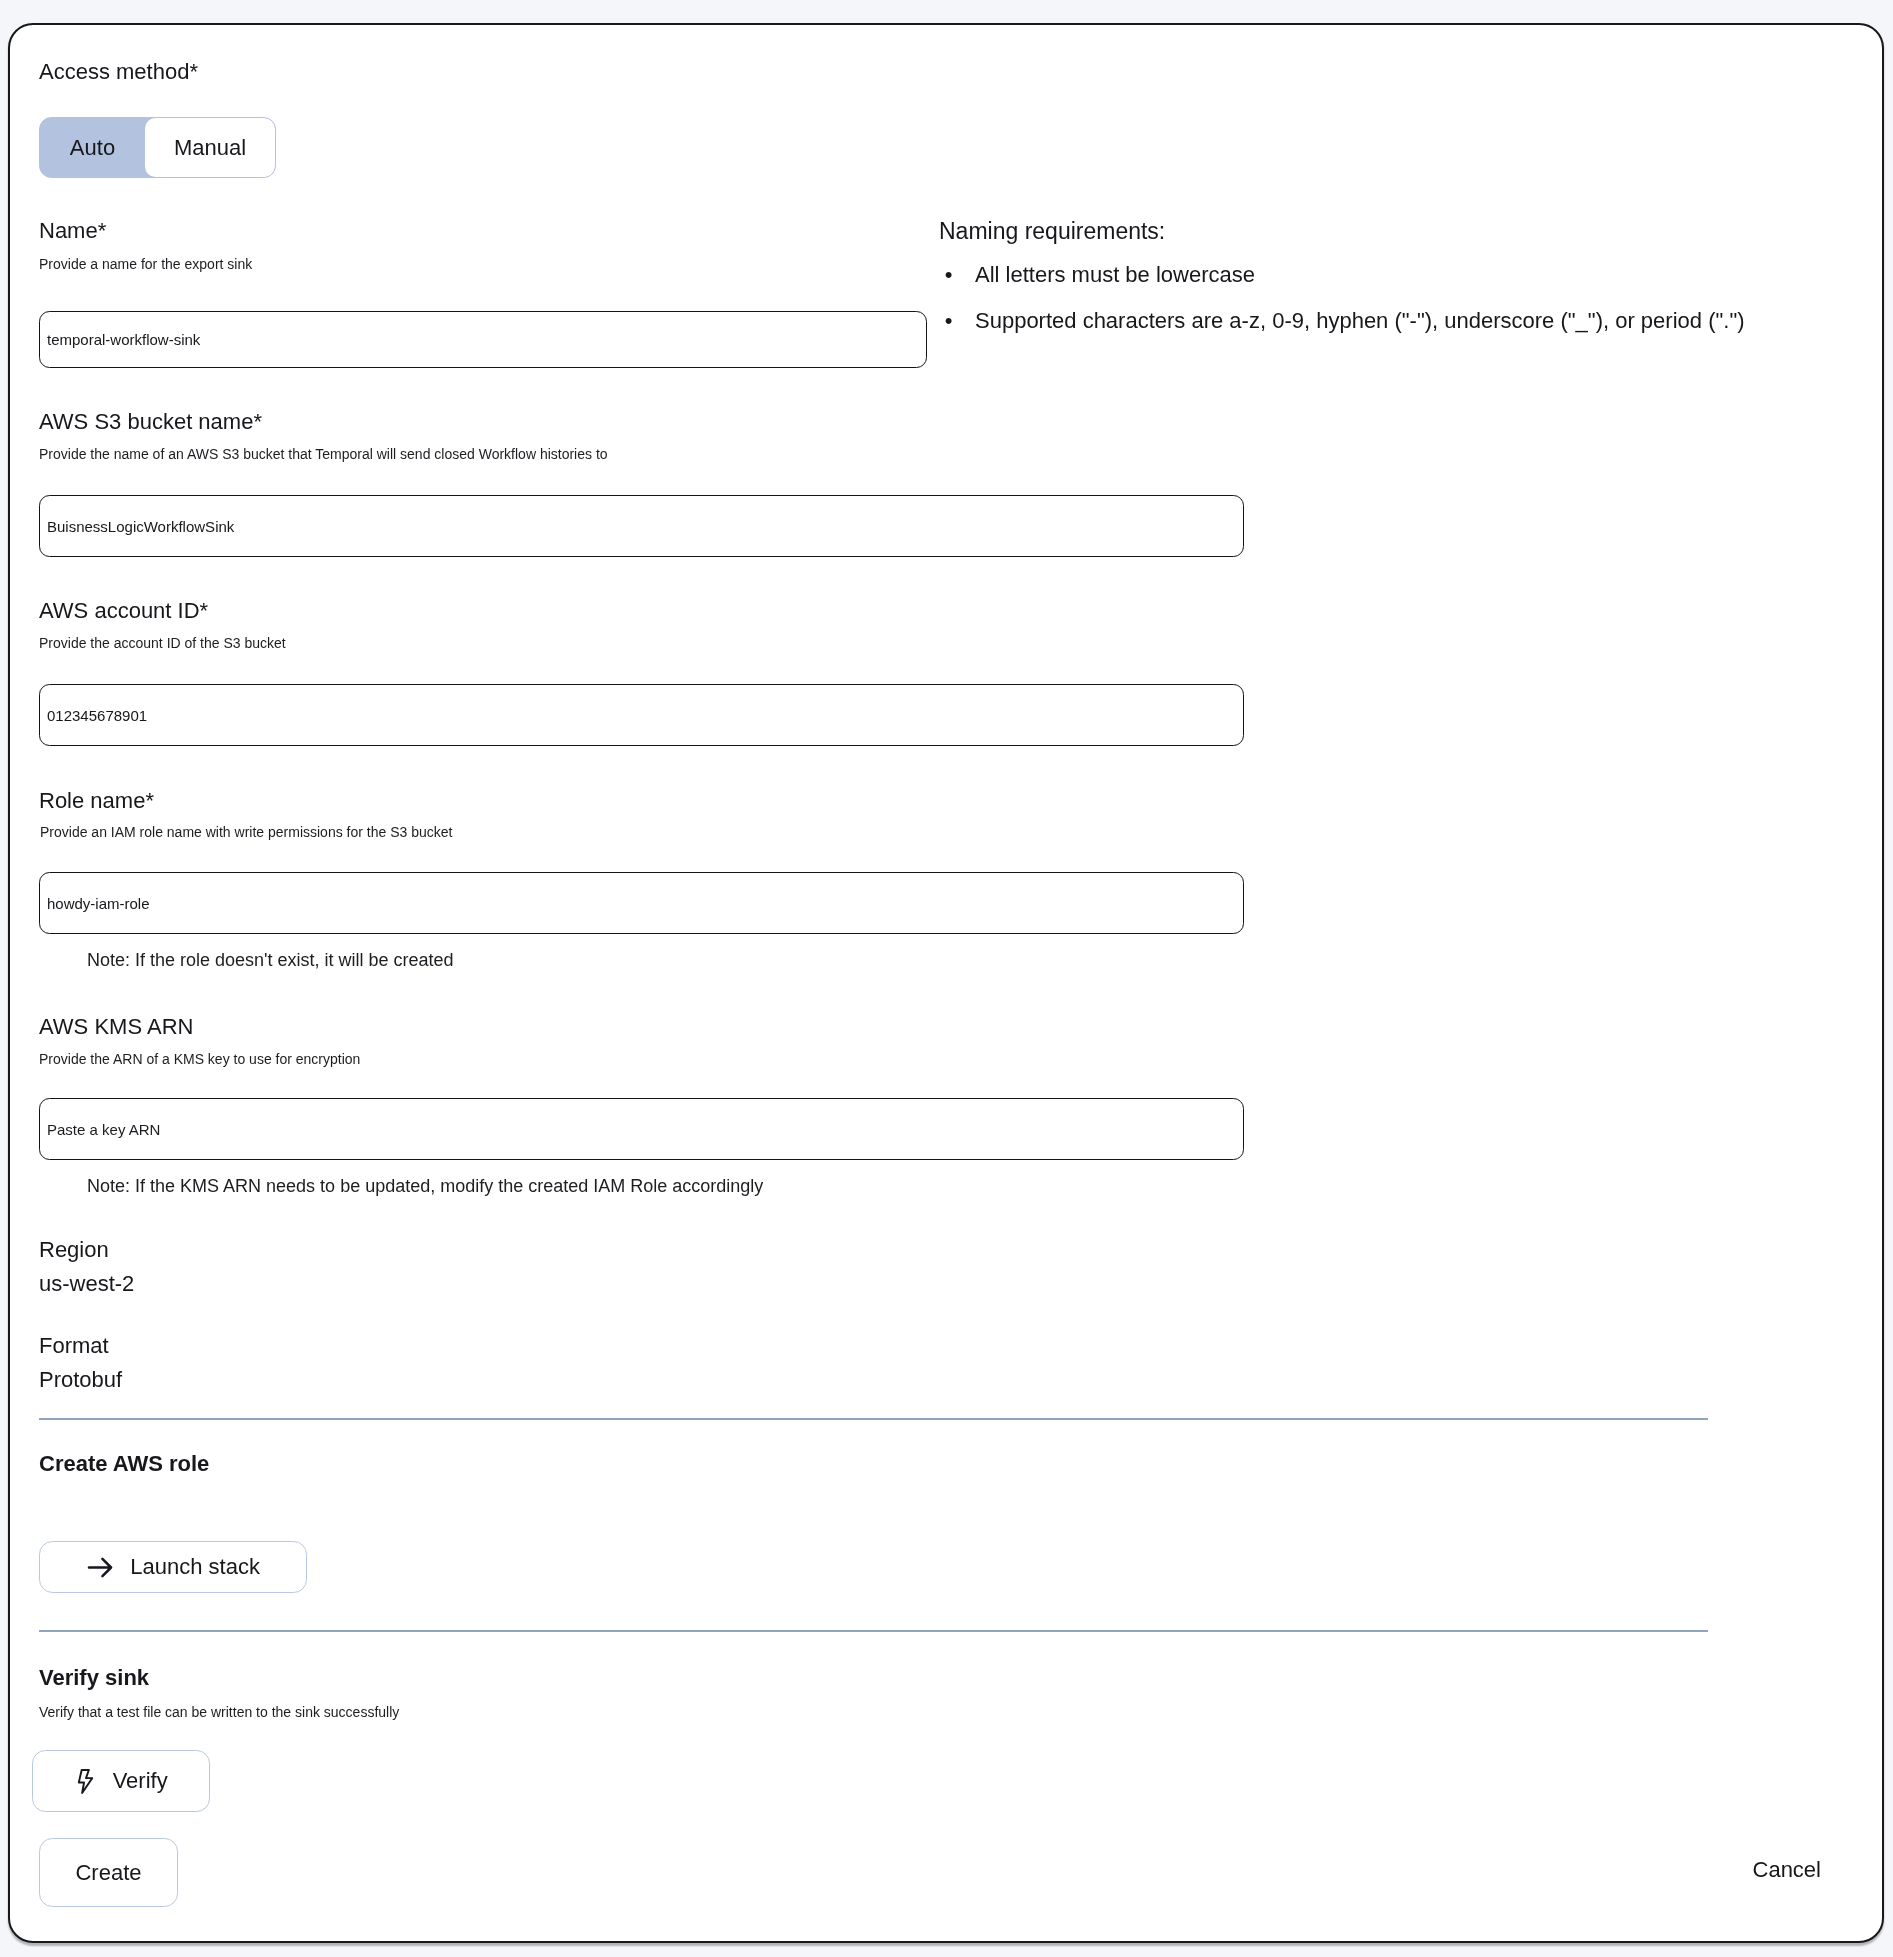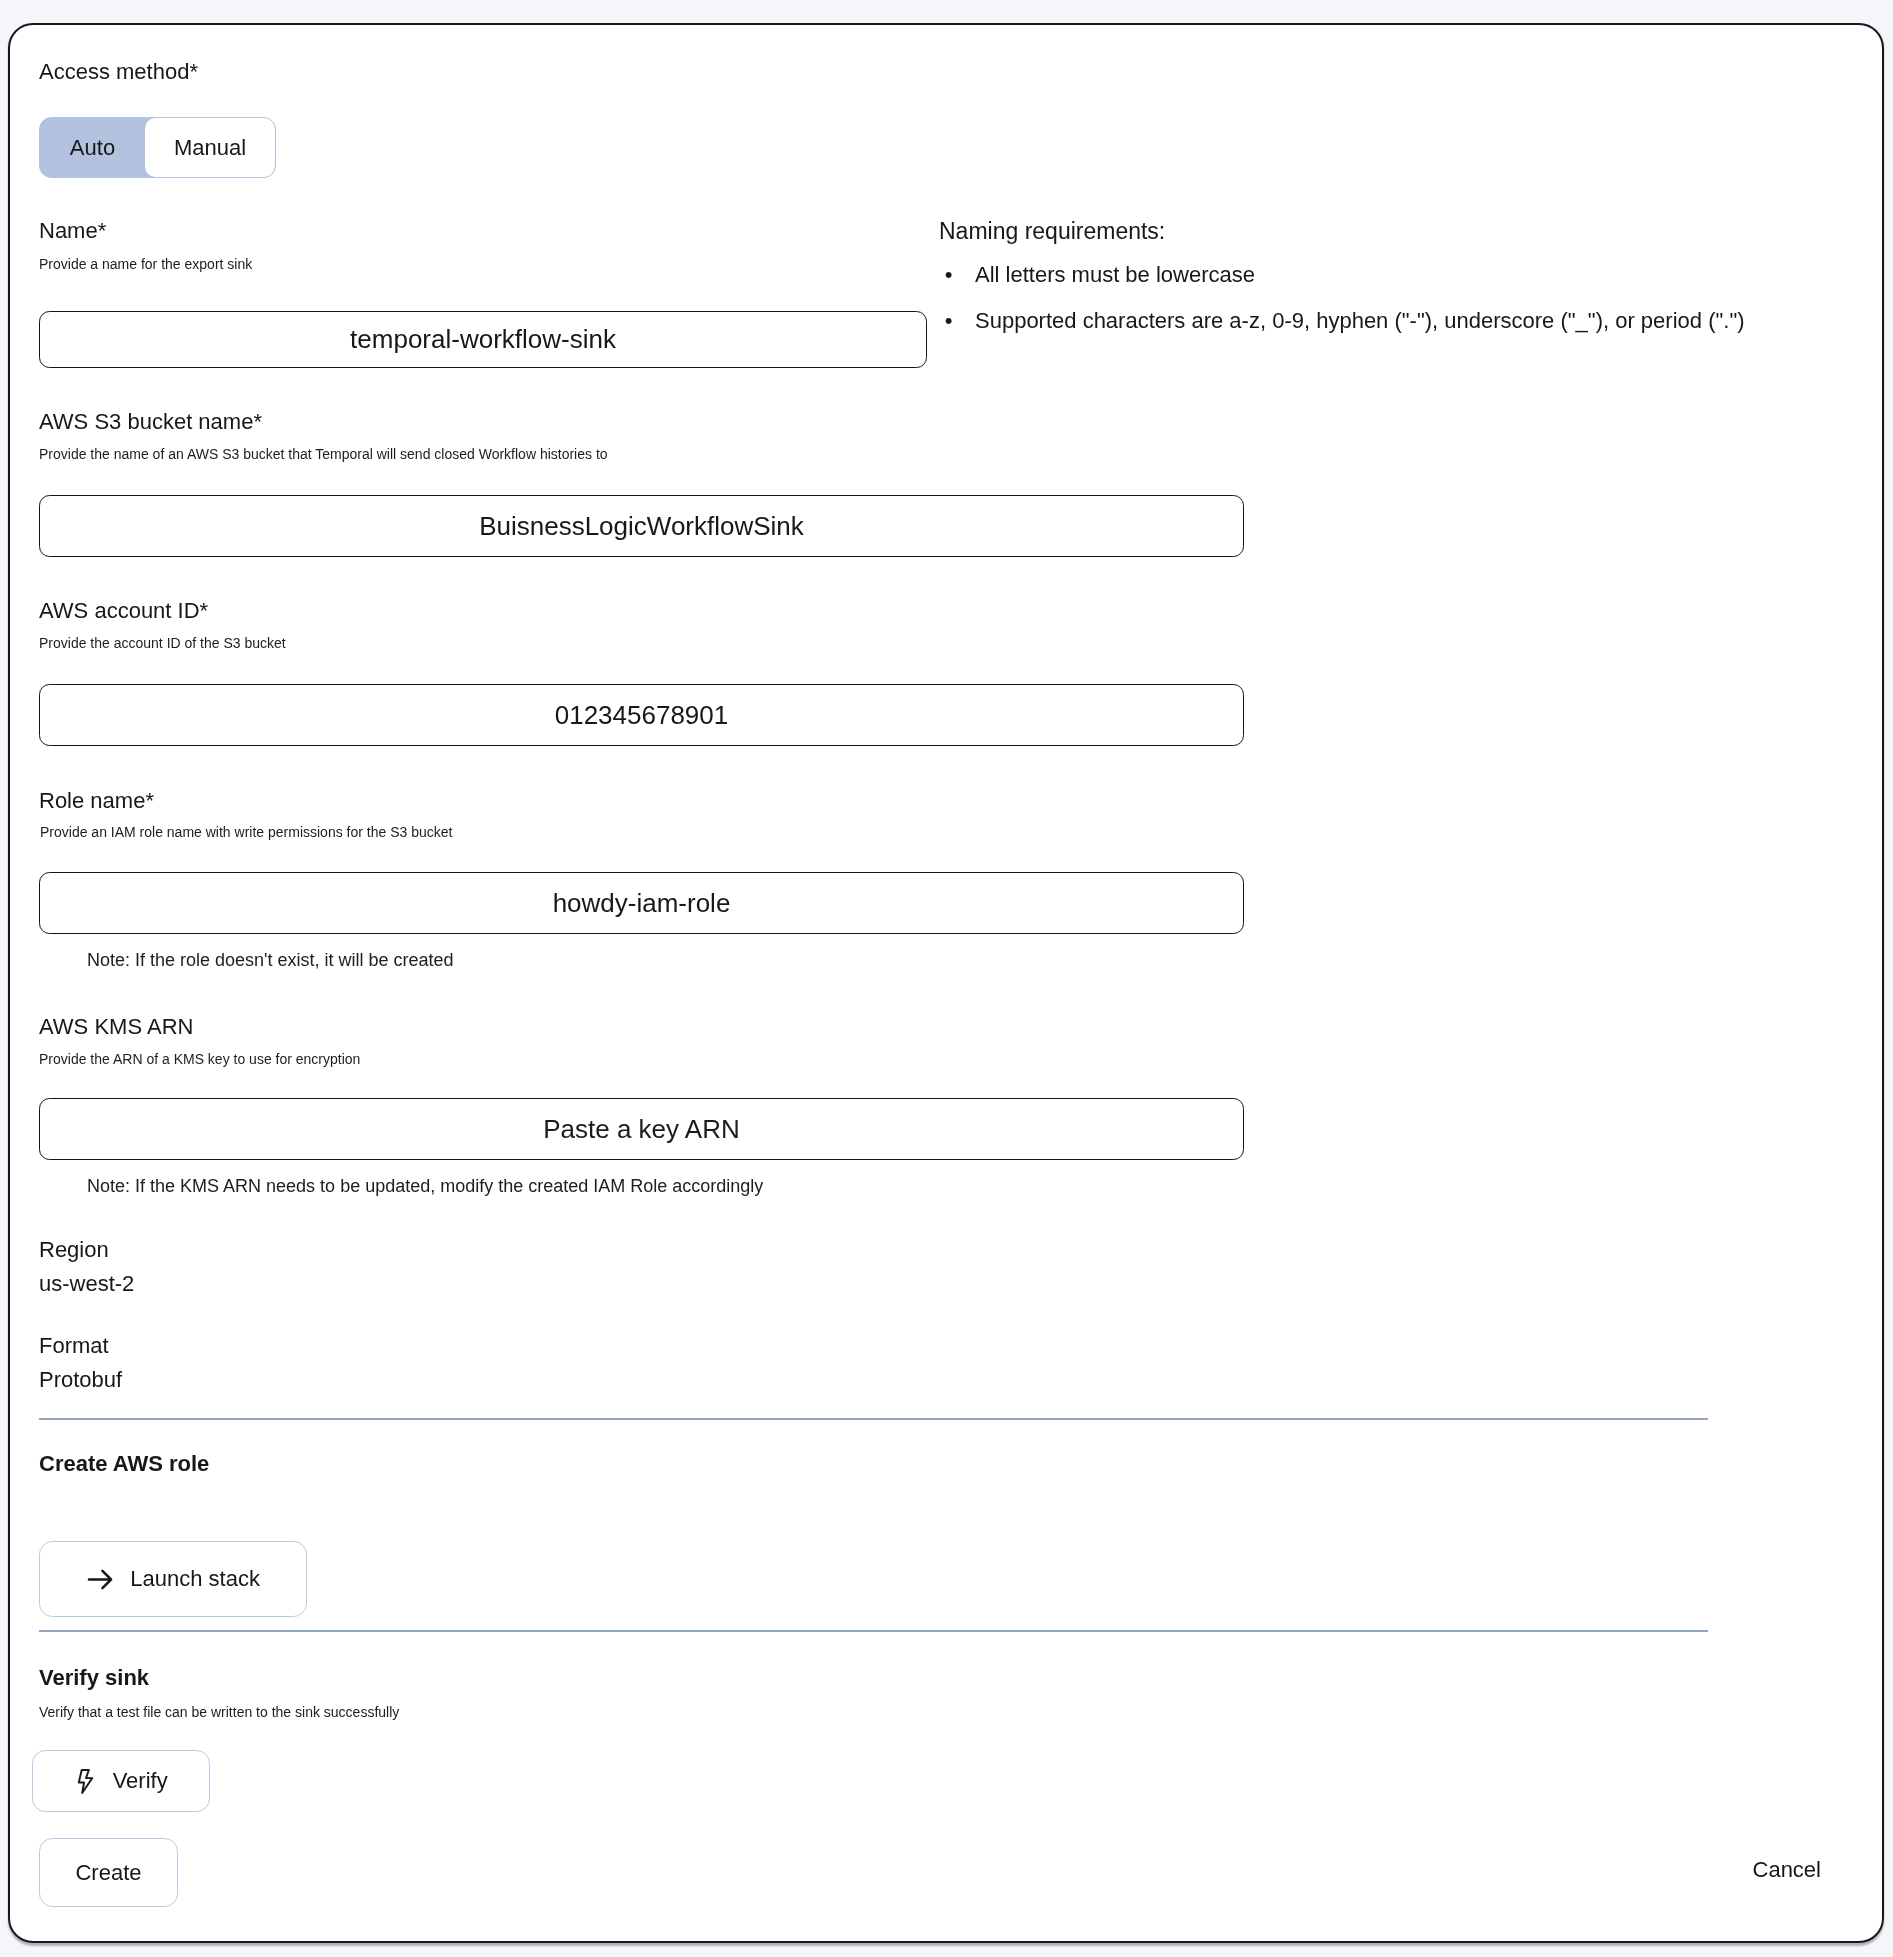--- a/index.html
+++ b/index.html
@@ -32,22 +32,22 @@
     font-size:22px;color:#17171c;border:none;cursor:pointer;
     display:flex;align-items:center;justify-content:center;
     padding:0;margin:0;
   }
   .toggle .seg.selected{background:#b3c2df;width:105px;}
   .toggle .seg.unselected{background:#ffffff;border-radius:10.5px;flex:1;}
 
   .text-input{
     box-sizing:border-box;background:#ffffff;
     border:1.9px solid #131318;border-radius:10.5px;
-    padding:0 26px;font-size:26px;color:#17171c;
-    font-family:"Liberation Sans", sans-serif;outline:none;text-align:center;
+    padding:0 7px;font-size:15px;color:#17171c;
+    font-family:"Liberation Sans", sans-serif;outline:none;
   }
   .text-input::placeholder{color:#1b1b20;opacity:1;}
 
   .divider{height:1.9px;background:#93a4c1;}
 
   .btn{
     box-sizing:border-box;background:#ffffff;cursor:pointer;
     border:1.9px solid #b9c8e3;border-radius:13.4px;
     display:flex;align-items:center;justify-content:center;gap:15.3px;
     font-family:"Liberation Sans", sans-serif;font-size:22px;color:#17171c;
@@ -103,21 +103,21 @@
 
   <div class="abs label" style="left:39px;top:1235px;">Region</div>
   <div class="abs value-text" style="left:39px;top:1269px;">us-west-2</div>
 
   <div class="abs label" style="left:39px;top:1331px;">Format</div>
   <div class="abs value-text" style="left:39px;top:1365px;">Protobuf</div>
 
   <div class="abs divider" style="left:39px;top:1418px;width:1669px;"></div>
 
   <div class="abs bold-title" style="left:39px;top:1449px;">Create AWS role</div>
-  <button class="abs btn" style="left:39px;top:1541px;width:268px;height:76px;">
+  <button class="abs btn" style="left:39px;top:1541px;width:268px;height:52px;">
     <span style="display:flex;">
       <svg width="29" height="25" viewBox="0 0 30 26" fill="none">
         <path d="M3 13 H26 M17 4 L26 13 L17 22" stroke="#17171c" stroke-width="2.6" stroke-linecap="round" stroke-linejoin="round"></path>
       </svg>
     </span>
     <span>Launch stack</span>
   </button>
 
   <div class="abs divider" style="left:39px;top:1630px;width:1669px;"></div>
 

